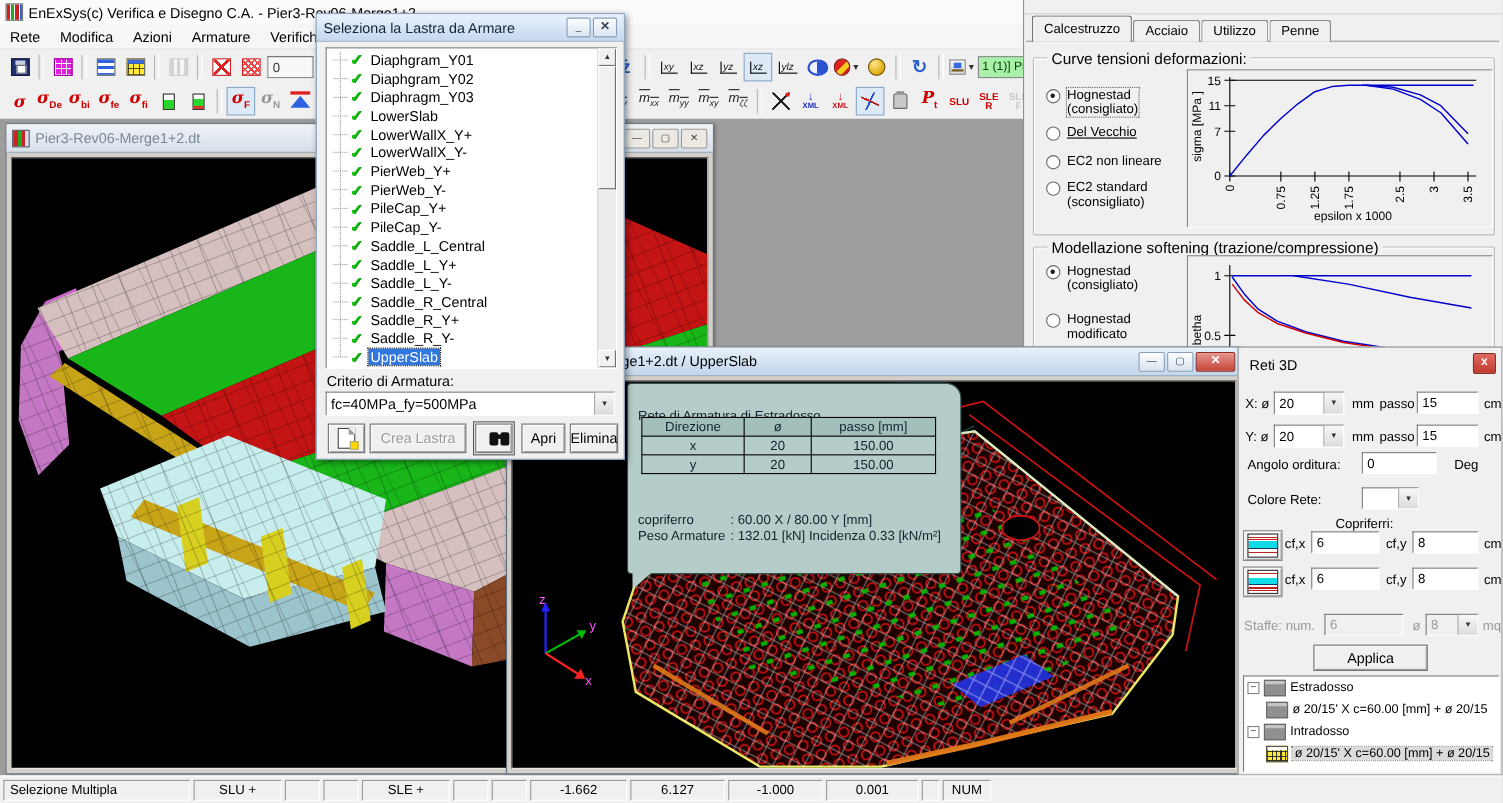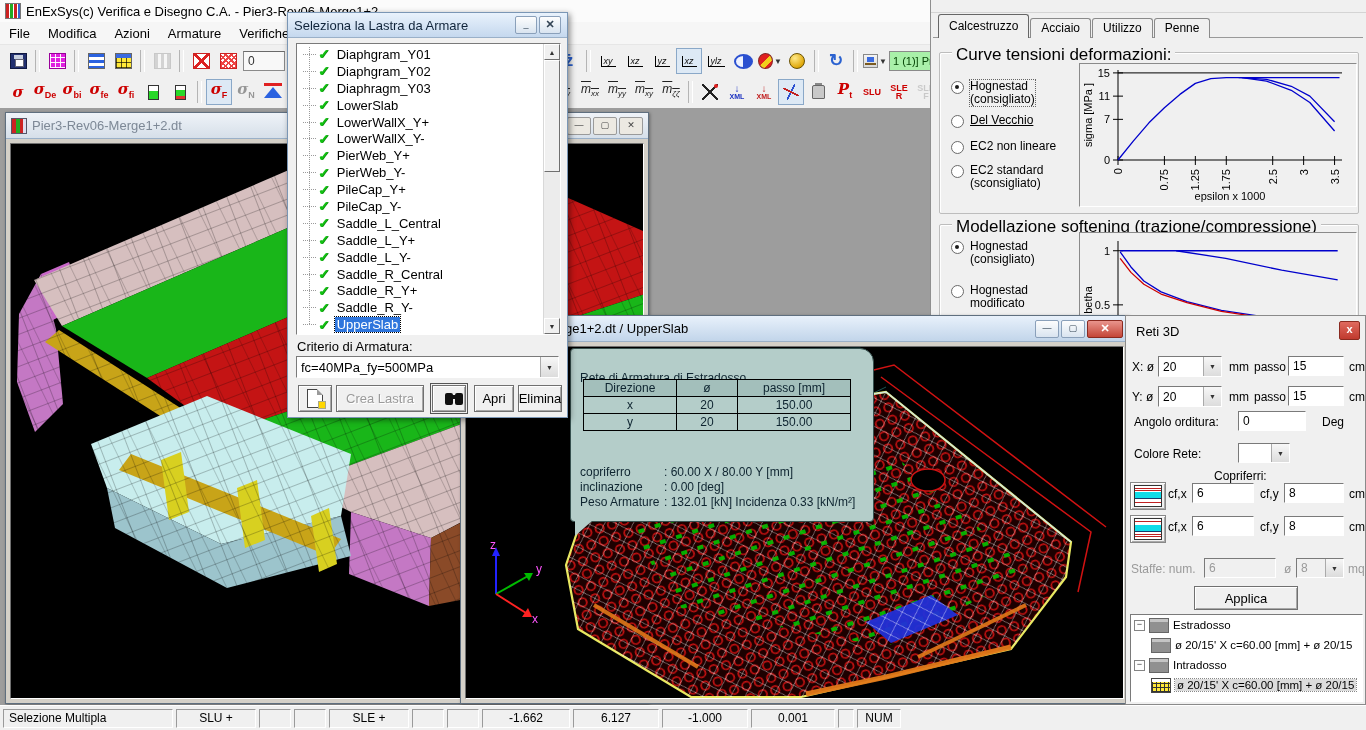--- a/index.html
+++ b/index.html
@@ -135,21 +135,21 @@
   .ico-binoc::before{content:"";position:absolute;left:5px;top:2px;width:8px;height:4px;background:#111}
   
   .rpanel{position:absolute;left:930px;top:0;width:436px;height:382px;background:#f0f0f0;border-left:1px solid #8f8f8f;z-index:30;font-size:12px}
   .rp-topline{position:absolute;left:0;top:12px;width:436px;border-top:1px solid #d4d4d4}
   .tabs{position:absolute;left:7px;top:14px;display:flex;align-items:flex-end;z-index:2}
   .tab{height:19px;line-height:19px;padding:0 10px;margin-right:1px;border:1px solid #8a8a8a;border-bottom:none;
        border-radius:3px 3px 0 0;background:#f0f0f0;font-size:12px}
   .tab.active{height:23px;line-height:22px;border-color:#666;position:relative;z-index:3}
   .tabline{position:absolute;left:2px;top:37px;width:430px;border-top:1px solid #999}
   .grp{position:absolute;border:1px solid #bdbdbd;box-shadow:inset 1px 1px 0 #fff;border-radius:2px}
-  .grp-legend{position:absolute;top:-8px;left:12px;background:#f0f0f0;padding:0 4px;font-size:17px;white-space:nowrap}
+  .grp-legend{position:absolute;top:-8px;left:12px;background:#f0f0f0;padding:0 4px;font-size:14px;white-space:nowrap}
   .radio{position:absolute;display:flex;gap:6px;font-size:12px;align-items:flex-start}
   .rdot{width:11px;height:11px;border-radius:50%;border:1px solid #6a6a6a;background:#fff;margin-top:1px;position:relative;flex:0 0 auto}
   .radio.sel .rdot::after{content:"";position:absolute;left:3px;top:3px;width:4px;height:4px;border-radius:50%;background:#1a1a1a}
   .radio.focus .rlbl{outline:1px dotted #666}
   .rlbl{white-space:pre-line;line-height:13px}
   .chartbox{position:absolute;background:#f0f0f0;border:1px solid;border-color:#8a8a8a #fff #fff #8a8a8a}
   
   .reti{position:absolute;left:1125px;top:315px;width:241px;height:390px;background:#f0f0f0;border:1px solid #8a8a8a;
         z-index:40;font-size:12px;box-sizing:border-box}
   .reti .title{position:absolute;left:10px;top:8px;font-size:13px}
@@ -197,21 +197,21 @@
 <body>
 
 <div id="stage">
 
   <div class="titlebar">
     <span class="app-icon"></span>
     <span>EnExSys(c) Verifica e Disegno C.A. - Pier3-Rev06-Merge1+2</span>
   </div>
 
   <div class="menubar" id="menubar">
-      <span class="menu-item">File</span>
+      <span class="menu-item">Rete</span>
       <span class="menu-item">Modifica</span>
       <span class="menu-item">Azioni</span>
       <span class="menu-item">Armature</span>
       <span class="menu-item">Verifiche</span>
       <span class="menu-item">Visualizza</span>
     </div>
 
   <div class="tbrow" id="tbrow1">
     <div class="tbgroup" id="tb1l">
         <span class="tbtn">
@@ -602,21 +602,20 @@
               </tr>
               <tr>
                 <td class="c1">y</td>
                 <td class="c2">20</td>
                 <td class="c3">150.00</td>
               </tr>
             </tbody>
         </table>
         <div class="tip-info" id="tipinfo">
             <div><span class="k">copriferro</span><span>: 60.00 X / 80.00 Y [mm]</span></div>
-            <div><span class="k">inclinazione</span><span>: 0.00 [deg]</span></div>
             <div><span class="k">Peso  Armature</span><span>: 132.01 [kN] Incidenza 0.33 [kN/m²]</span></div>
           </div>
       </div>
     </div>
   </div>
 
   <div class="reti">
     <span class="title">Reti 3D</span>
     <span class="rclose">x</span>
     <div id="retiRows">

